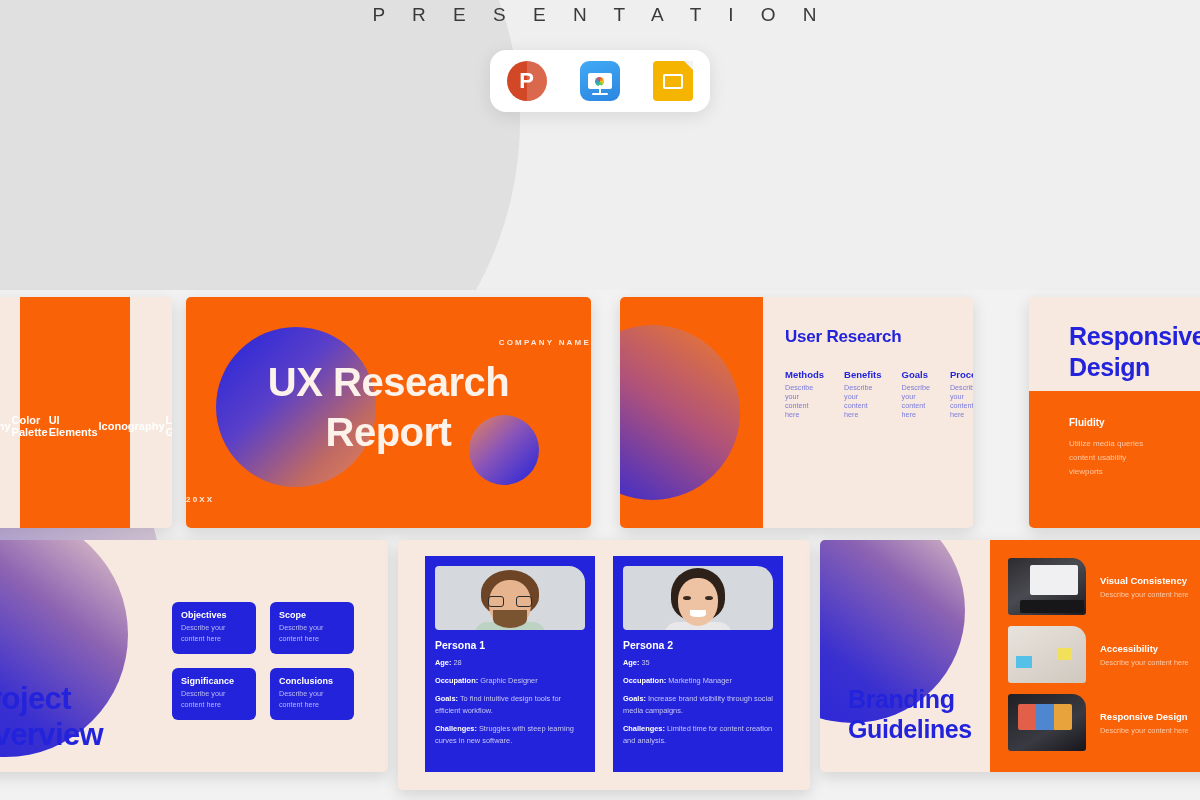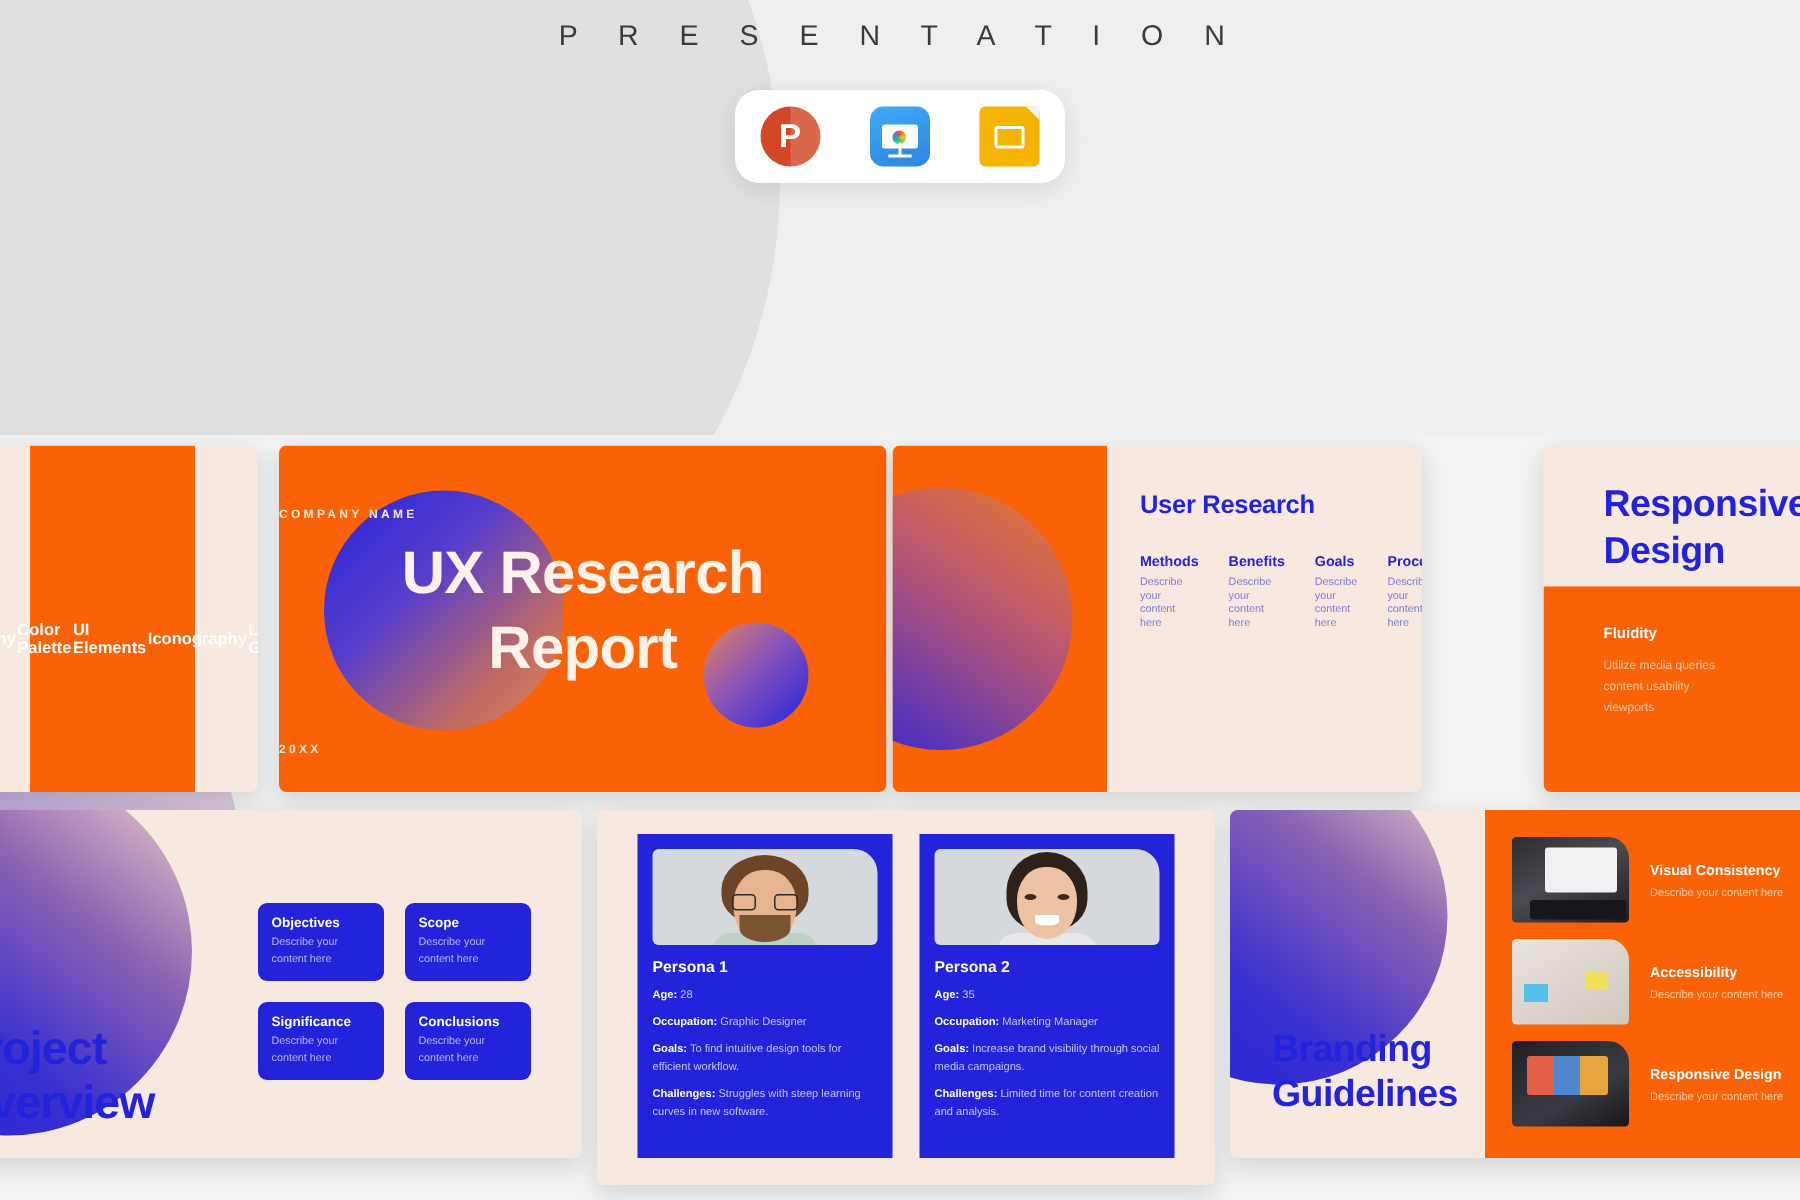--- a/index.html
+++ b/index.html
@@ -27,21 +27,21 @@
     opacity: .55;
   }
   
   .hero { position: absolute; left: 0; top: 0; width: 1200px; text-align: center; }
   .hero-title {
     margin-top: 38px;
     font-size: 102px; font-weight: 700; letter-spacing: -3px;
     color: #0b0b0b; line-height: 1.0;
   }
   .hero-sub {
-    margin-top: 14px;
+    margin-top: 4px;
     font-size: 19px; font-weight: 400; letter-spacing: 11px;
     color: #3a3a3a;
   }
   .icon-bar {
     margin: 24px auto 0; width: 220px; height: 62px;
     background: #fff; border-radius: 16px;
     display: flex; align-items: center; justify-content: space-around;
     box-shadow: 0 4px 18px rgba(0,0,0,.10);
   }
   .app-icon { width: 40px; height: 40px; border-radius: 9px; position: relative; }
@@ -61,34 +61,34 @@
            border-radius:4px; }
   .ic-gs .sq{ width:20px;height:15px;border:2.5px solid #fff;border-radius:2px; }
   .ic-gs::before{content:"";position:absolute;right:0;top:0;border-width:0 9px 9px 0;
            border-style:solid;border-color:#fff #f2f2f2 transparent transparent;}
   
   .slide { position: absolute; border-radius: 5px; overflow: hidden;
            box-shadow: 0 5px 16px rgba(0,0,0,.13); background:#f7e9df; }
   
   #s-toc   { left: -38px; top: 297px; width: 210px; height: 231px; }
   #s-cover { left: 186px; top: 297px; width: 405px; height: 231px; }
-  #s-ur    { left: 595px; top: 297px; width: 353px; height: 231px; }
+  #s-ur    { left: 620px; top: 297px; width: 353px; height: 231px; }
   #s-resp  { left: 1029px; top: 297px; width: 250px; height: 231px; }
   
   .toc-band { position:absolute; left:58px; top:0; width:110px; height:231px; background:#f96206; }
   .toc-list { position:absolute; left:58px; top:0; width:110px; height:258px;
               display:flex; flex-direction:row; align-items:center; justify-content:center; gap:1px; }
   .toc-list li { list-style:none; color:#fff; font-size:11px; font-weight:600; }
   
   .cov { position:absolute; inset:0; background:#f96206; }
   .cov-big { position:absolute; left:30px; top:30px; width:160px; height:160px; border-radius:50%;
              background: linear-gradient(135deg, #2323dc 0%, #5a3fc8 40%, #c06a63 75%, #e8845a 100%); }
   .cov-sm  { position:absolute; left:283px; top:118px; width:70px; height:70px; border-radius:50%;
              background: linear-gradient(135deg, #e8845a 0%, #8a55b8 45%, #2323dc 100%); }
-  .cov-company { position:absolute; left:0; right:0; top:41px; text-align:left;
+  .cov-company { position:absolute; left:0; right:0; top:41px; text-align:right;
              color:#fce8dc; font-size:8px; letter-spacing:2.2px; font-weight:600; }
   .cov-title { position:absolute; left:0; right:0; top:60px; text-align:center;
              color:#fdf2ea; font-size:40px; font-weight:600; line-height:1.25; letter-spacing:-.5px; }
   .cov-year { position:absolute; left:0; right:0; bottom:24px; text-align:left;
              color:#fce8dc; font-size:8px; letter-spacing:2.2px; font-weight:600; }
   
   .ur-left { position:absolute; left:0; top:0; width:143px; height:100%; background:#f96206; overflow:hidden; }
   .ur-circle { position:absolute; left:-55px; top:28px; width:175px; height:175px; border-radius:50%;
              background: linear-gradient(215deg, #f07c2a 0%, #b0527a 45%, #2323dc 100%); }
   .ur-body { position:absolute; left:143px; top:0; right:0; bottom:0; padding:30px 22px 0 22px; }

